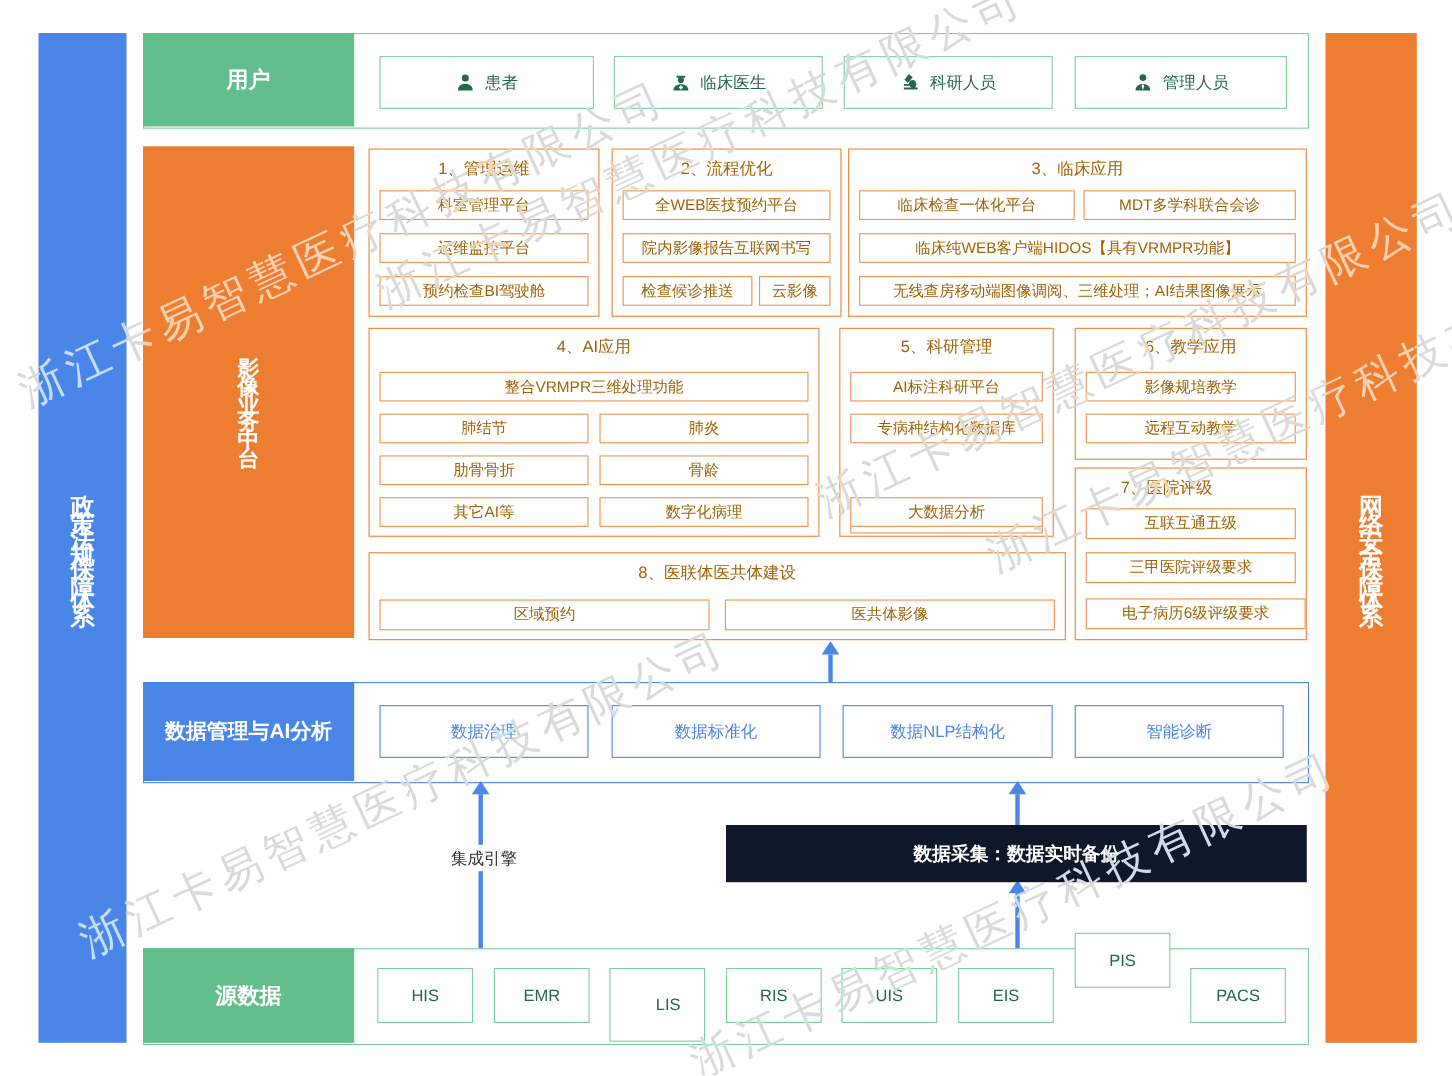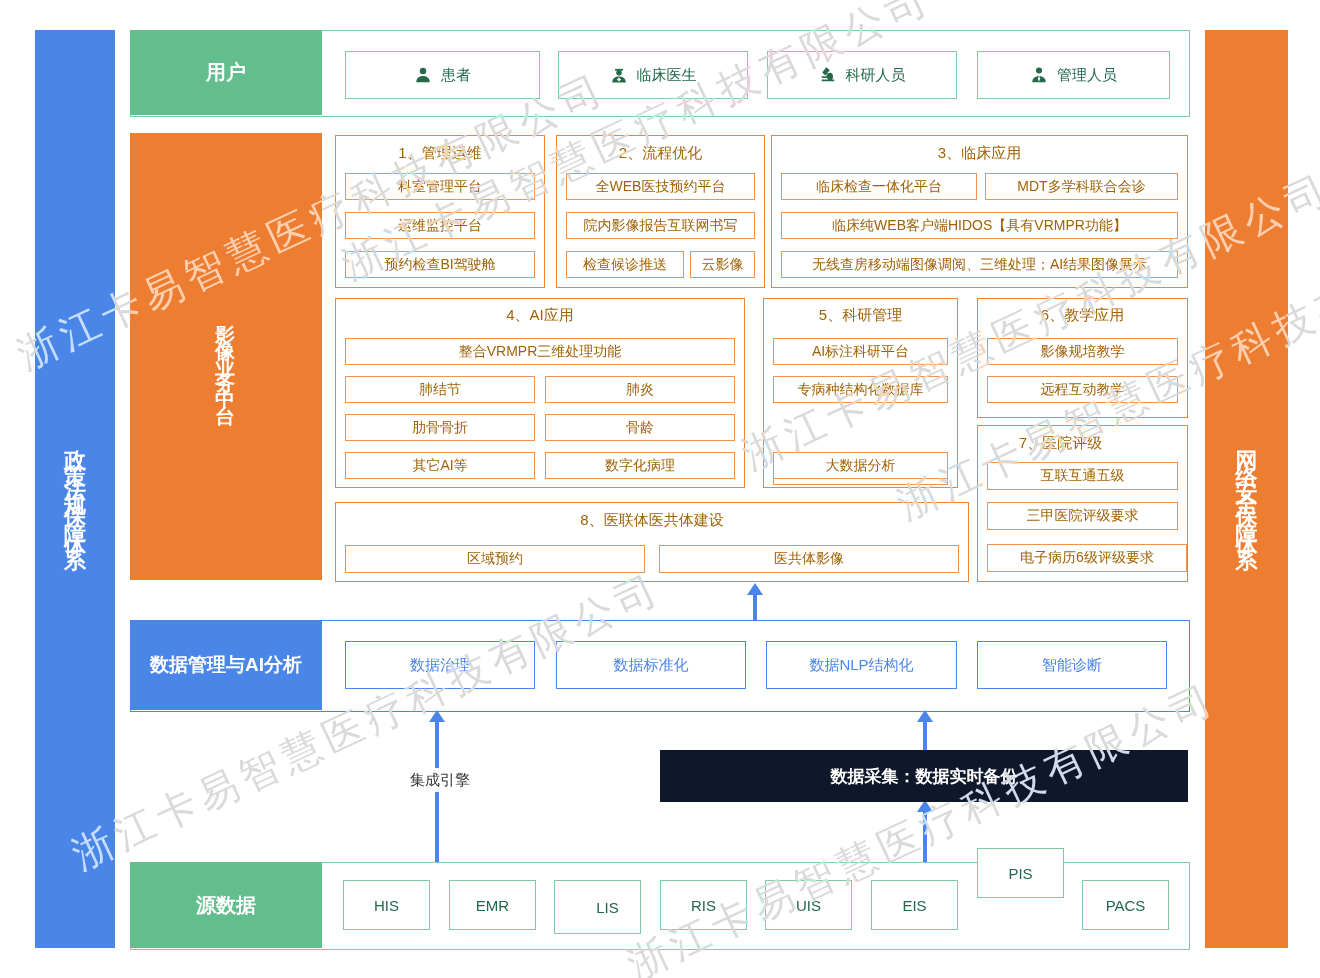--- a/index.html
+++ b/index.html
@@ -178,20 +178,20 @@
   <div class="head" style="left:917px;top:710px;"></div>
   <div class="shaft" style="left:923px;top:722px;height:28px;"></div>
   <div class="banner" style="left:660px;top:750px;width:528px;height:52px;">数据采集：数据实时备份</div>
   <div class="head" style="left:917px;top:800px;"></div>
   <div class="shaft" style="left:923px;top:812px;height:50px;"></div>
 
   <div class="row-box green-border" style="left:130px;top:862px;width:1058px;height:86px;"></div>
   <div class="label-box green-bg" style="left:130px;top:862px;width:192px;height:86px;font-size:20px;">源数据</div>
   <div class="pill green" style="left:343px;top:880px;width:87px;height:50px;">HIS</div>
   <div class="pill green" style="left:449px;top:880px;width:87px;height:50px;">EMR</div>
-  <div class="pill green" style="left:554px;top:880px;width:87px;height:54px;padding-left:20px;">LIS</div>
+  <div class="pill green" style="left:554px;top:880px;width:87px;height:67px;padding-left:20px;">LIS</div>
   <div class="pill green" style="left:660px;top:880px;width:87px;height:50px;">RIS</div>
   <div class="pill green" style="left:765px;top:880px;width:87px;height:50px;">UIS</div>
   <div class="pill green" style="left:871px;top:880px;width:87px;height:50px;">EIS</div>
   <div class="pill green" style="left:977px;top:848px;width:87px;height:50px;">PIS</div>
   <div class="pill green" style="left:1082px;top:880px;width:87px;height:50px;">PACS</div>
 
 </div>
 
 </body></html>

